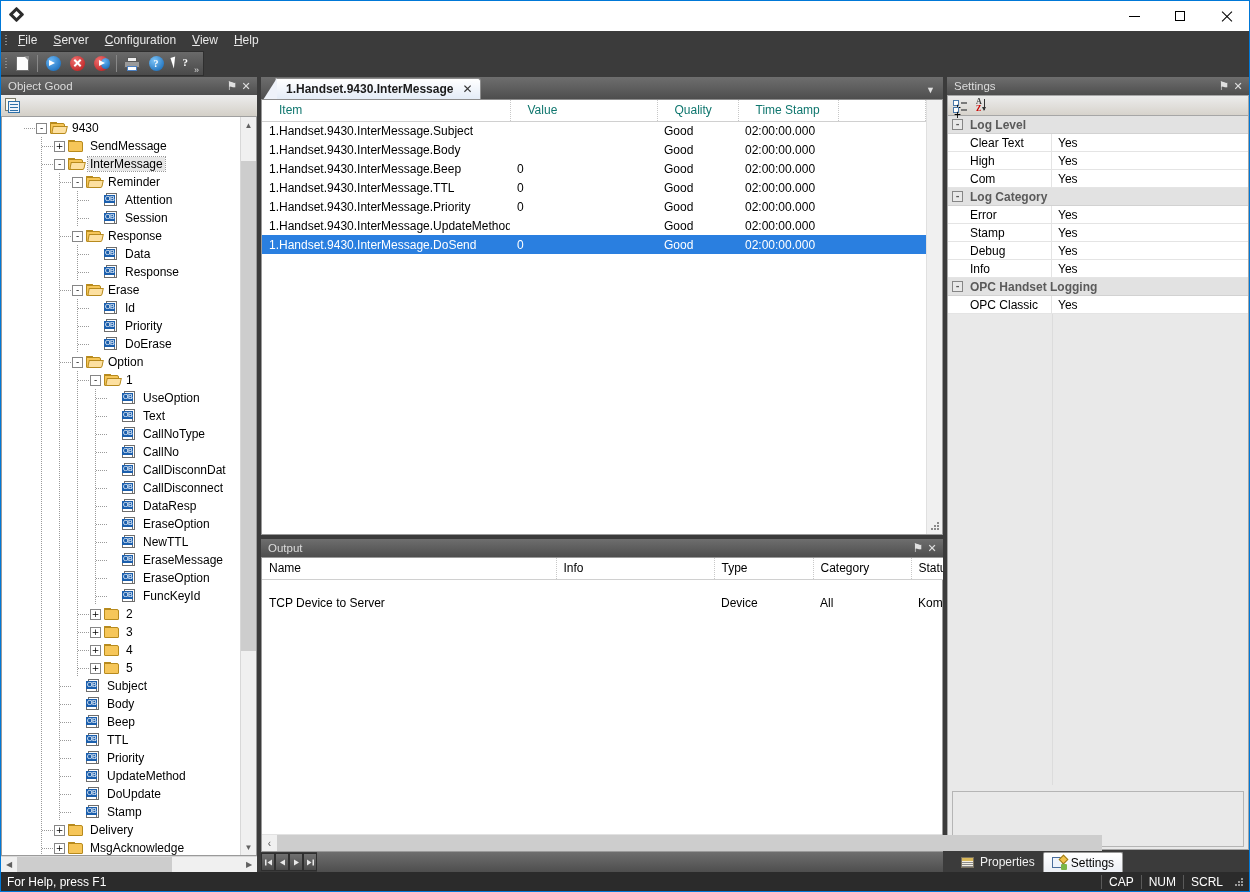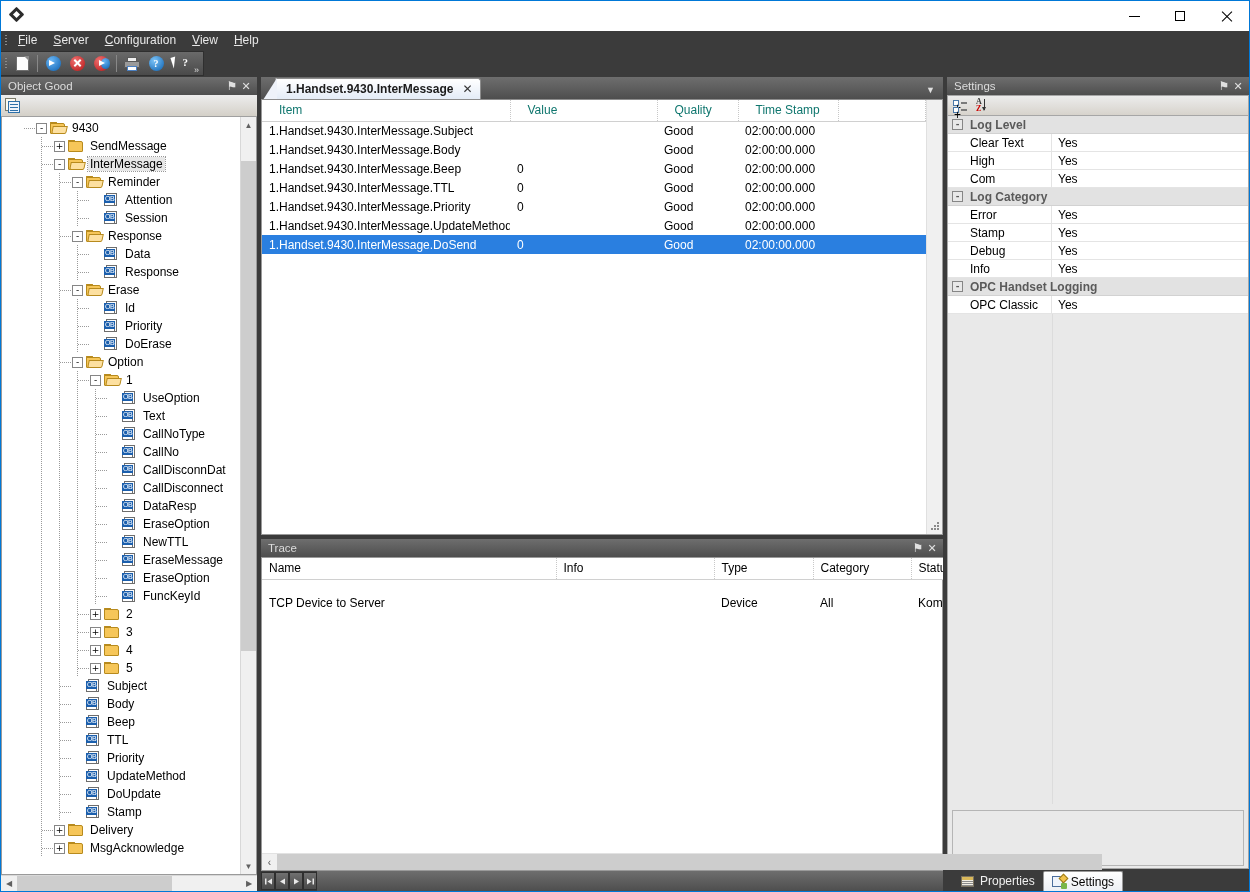--- a/index.html
+++ b/index.html
@@ -1128,21 +1128,21 @@
                 </svg>
             </div>
           </div>
         </div>
       </div>
 
       <div class="hsplit"></div>
 
       <div id="output">
         <div class="panel-caption">
-          <div class="cap-title">Trace</div>
+          <div class="cap-title">Output</div>
           <div class="cap-btn pin-icon">⚑</div>
           <div class="cap-btn">✕</div>
         </div>
         <div class="out-body">
           <table class="outgrid">
             <colgroup>
               <col style="width:294px">
                 <col style="width:158px">
                 <col style="width:99px">
               <col style="width:98px">
@@ -1301,13 +1301,27 @@
               <div class="pg"></div>
               <div class="pen"></div>
               <div class="gr"></div>
             </div>
             <span>Settings</span>
           </div>
         </div>
     </div>
   </div>
 
+  <div class="statusbar">
+    <div class="sb-left">For Help, press F1</div>
+    <div class="sb-cell">CAP</div>
+    <div class="sb-cell">NUM</div>
+    <div class="sb-cell">SCRL</div>
+    <div class="sb-grip">
+      <i style="left:9px;top:3px"></i>
+        <i style="left:6px;top:6px"></i>
+        <i style="left:9px;top:6px"></i>
+      <i style="left:3px;top:9px"></i>
+        <i style="left:6px;top:9px"></i>
+        <i style="left:9px;top:9px"></i>
+    </div>
+  </div>
 </div>
 
 </body></html>

